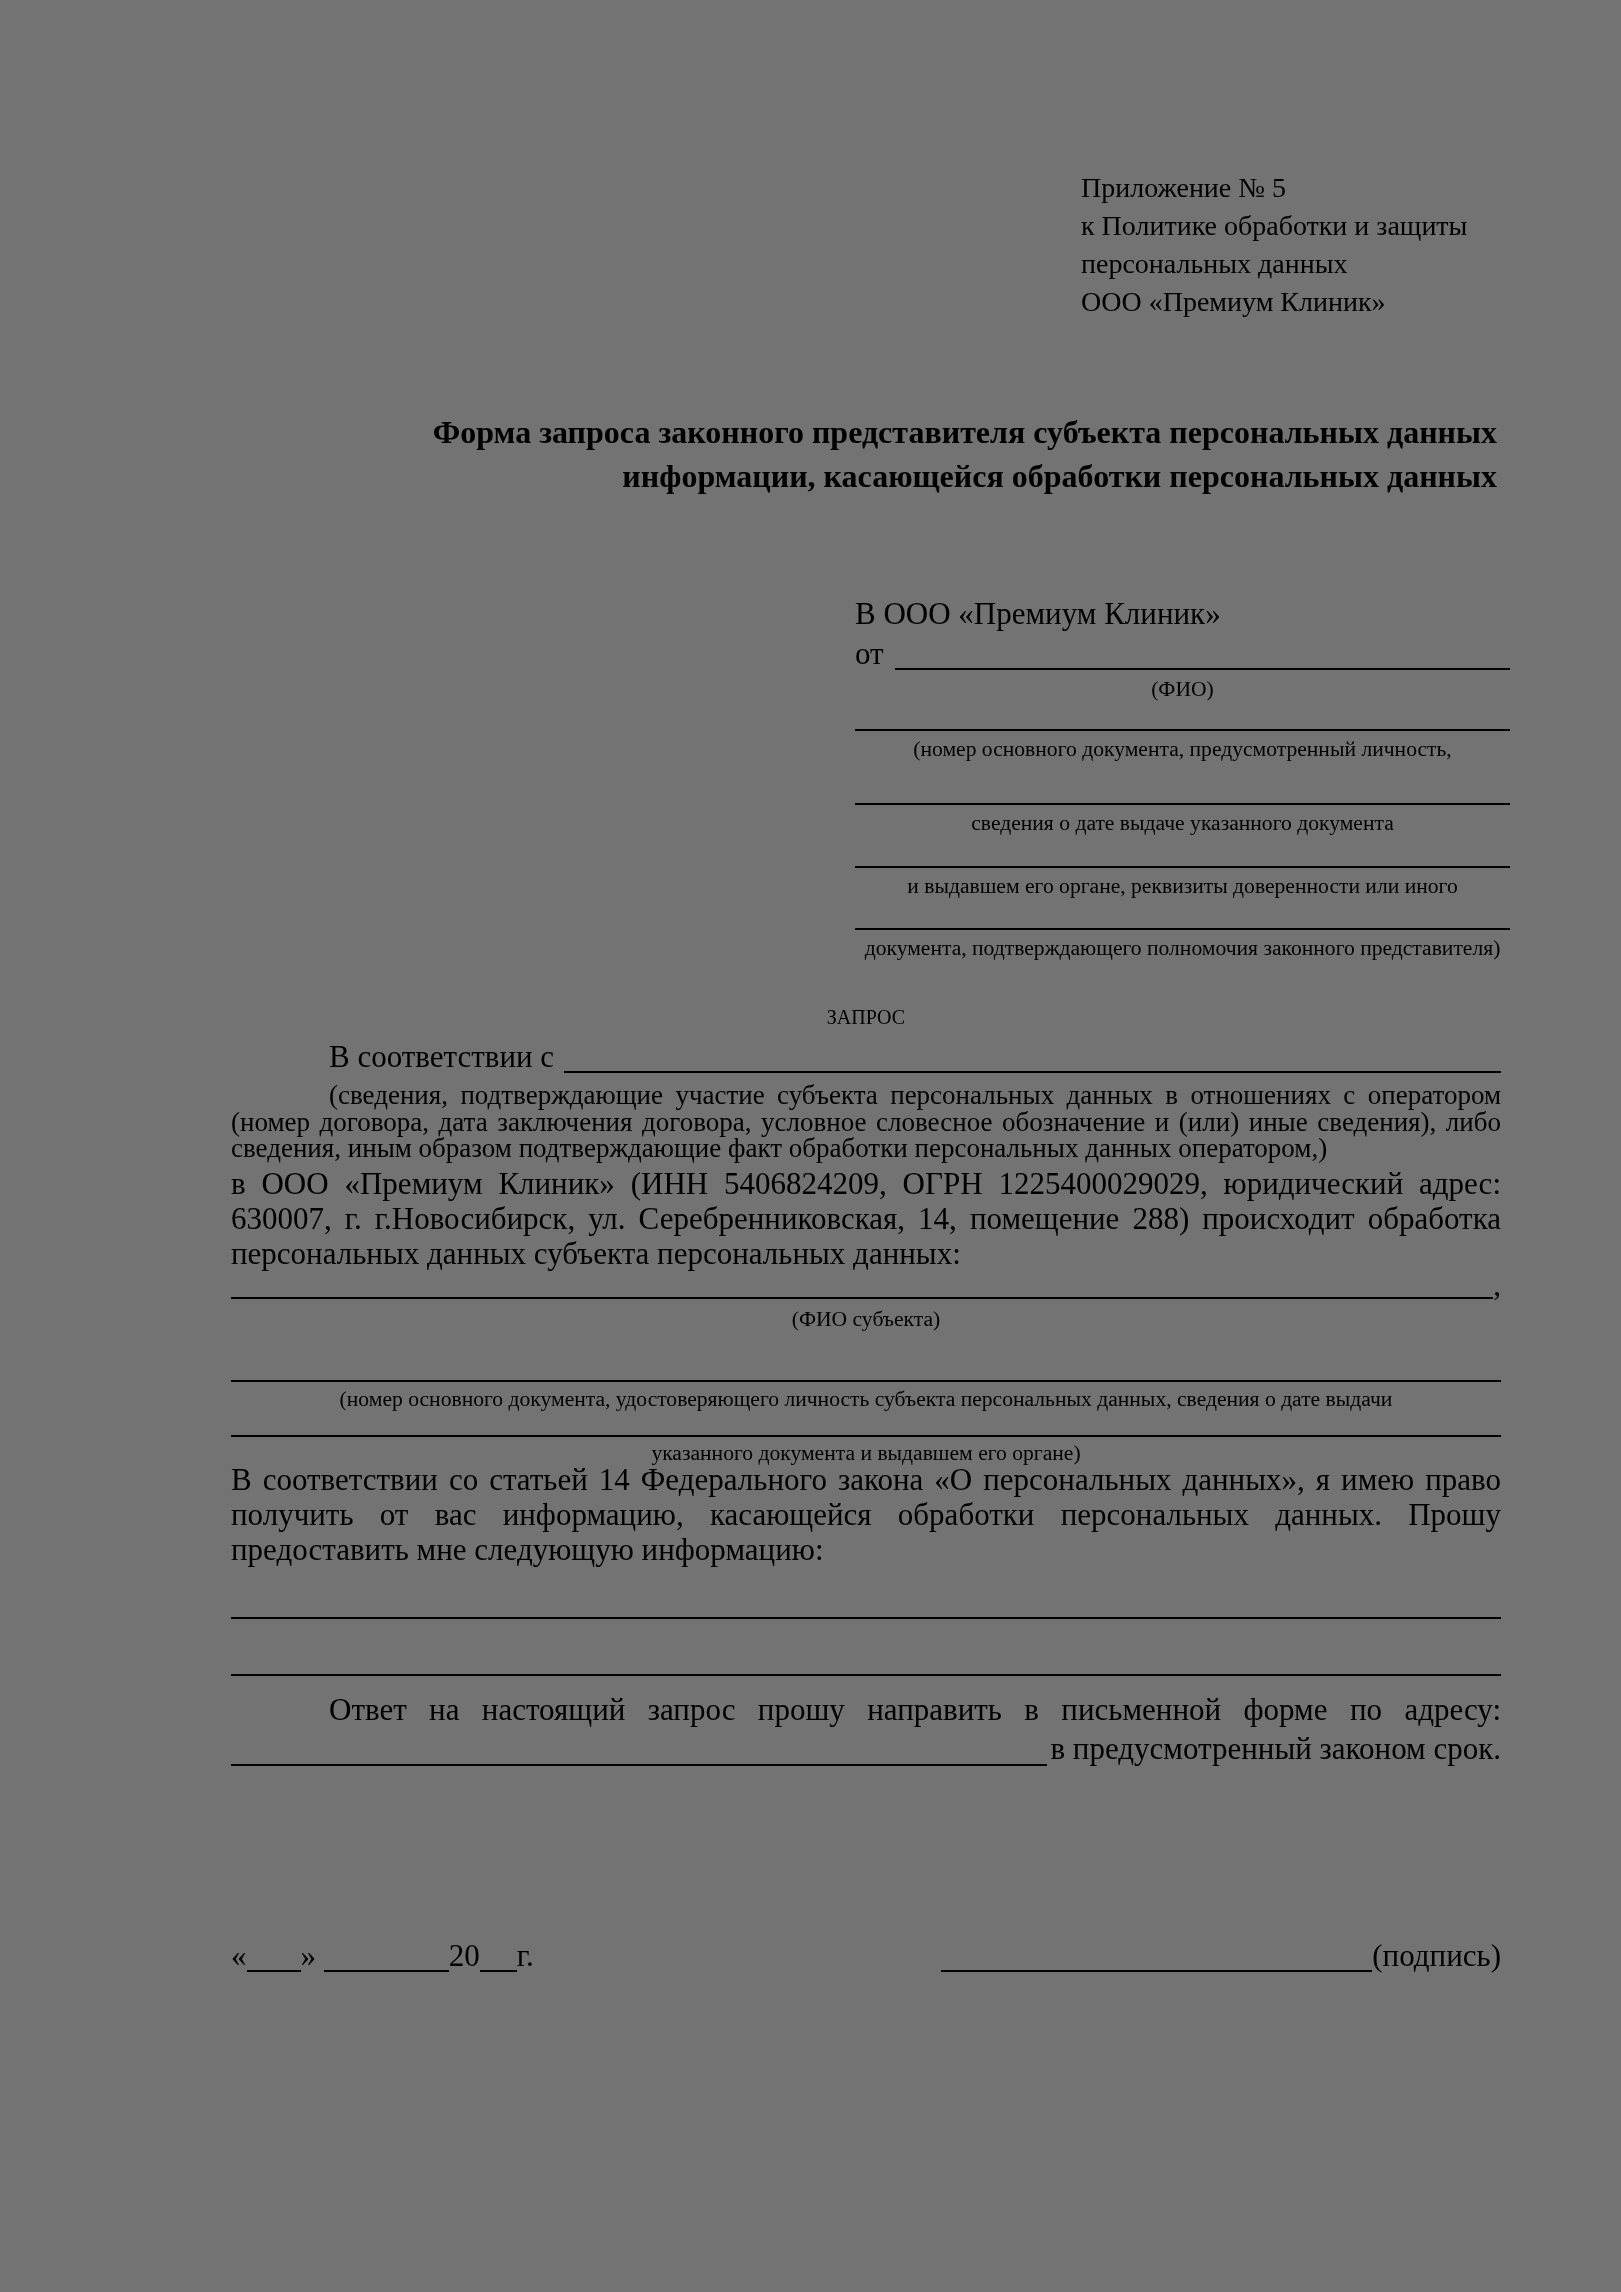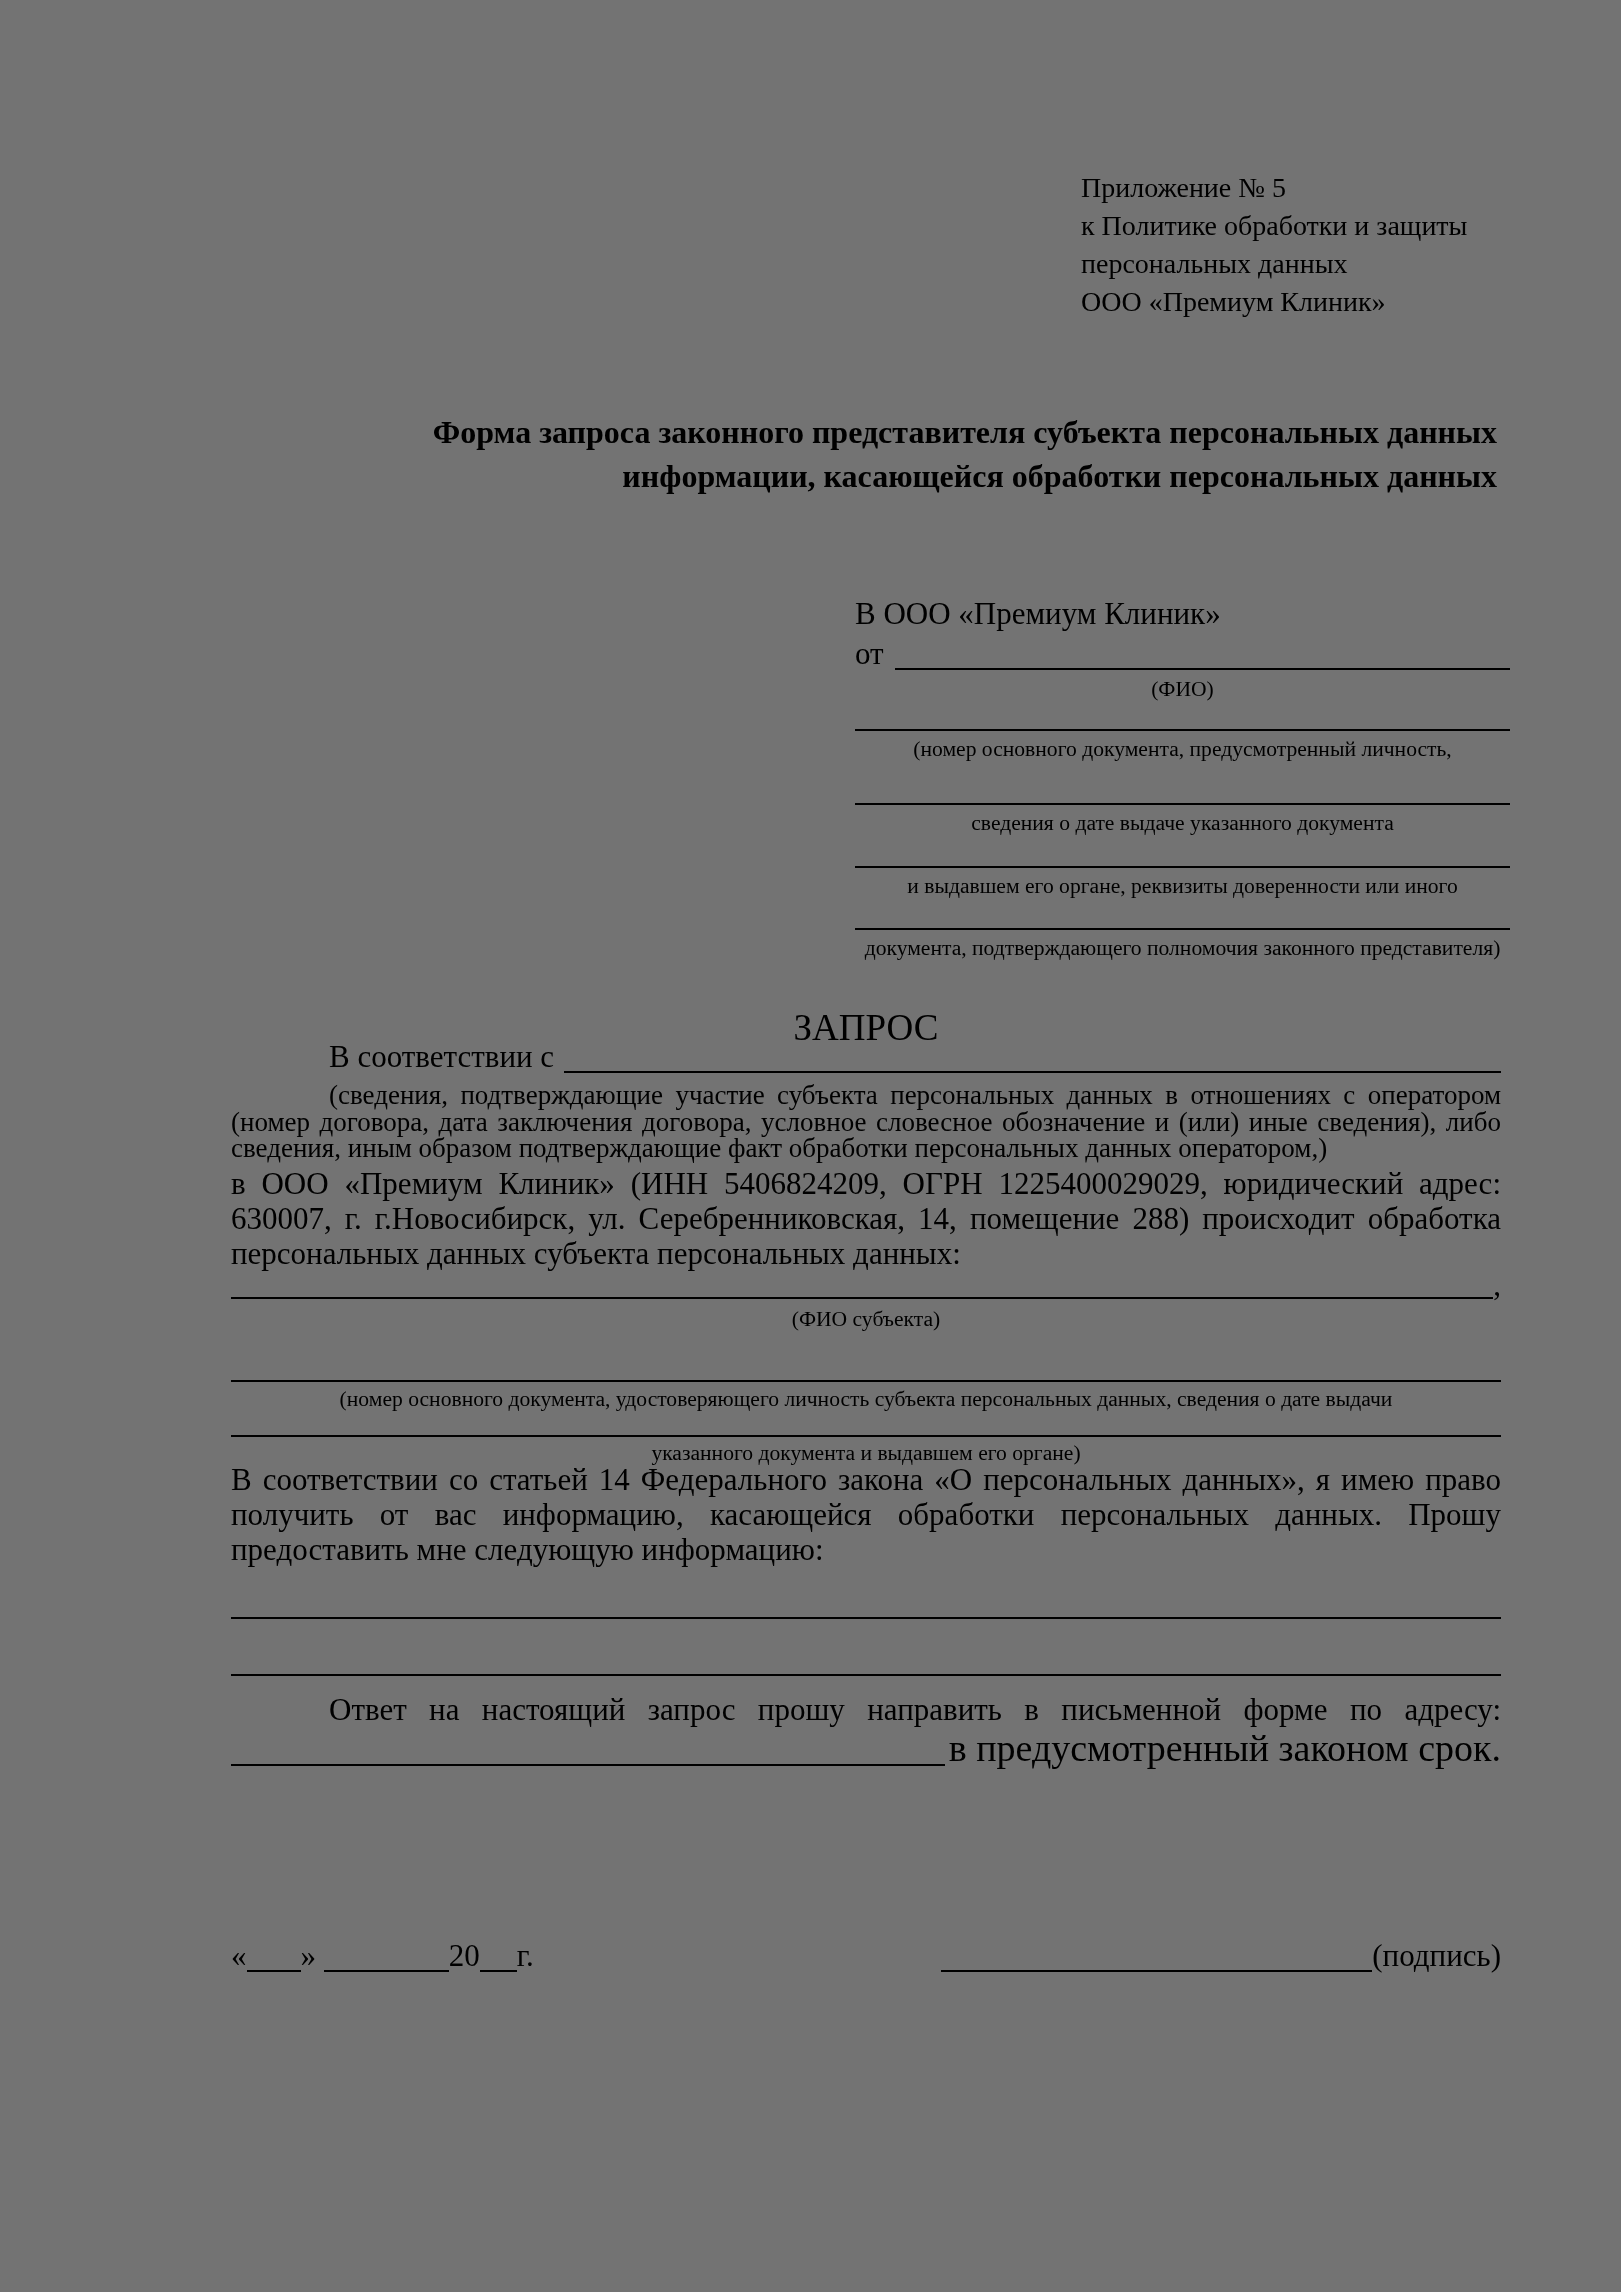--- a/index.html
+++ b/index.html
@@ -31,21 +31,21 @@
   .cap { font-size:21.6px; line-height:23.5px; text-align:center; }
   .fio-cap  { left:855px; top:678px; width:655px; }
   .f-line   { left:855px; width:655px; height:0; border-top:2.9px solid #000; }
   .f-cap    { left:855px; width:655px; }
   .l1 { top:729px; } .c1 { top:738px; }
   .l2 { top:803px; } .c2 { top:812px; }
   .l3 { top:866px; } .c3 { top:875px; }
   .l4 { top:928px; } .c4 { top:937px; }
 
   
-  .zapros { left:231px; top:1006px; width:1270px; text-align:center; font-size:37px; }
+  .zapros { left:231px; top:1006px; width:1270px; text-align:center; font-size:20px; }
   .accord { left:231px; top:1040px; width:1270px; height:33px; display:flex; }
   .accord .lbl { font-size:31px; line-height:33px; padding-left:98px; white-space:nowrap; }
   .accord .fill { margin-left:9.8px; }
   .accord-cap { left:231px; top:1082px; width:1270px; font-size:27px; line-height:26.5px;
                 text-align:justify; text-align-last:left; text-indent:98px; }
 
   .par { left:231px; width:1270px; font-size:31px; line-height:35px;
          text-align:justify; text-align-last:left; }
   .op-par  { top:1166px; }
   .law-par { top:1462px; }
@@ -56,21 +56,21 @@
   .doc-l1 { left:231px; top:1380px; width:1270px; height:0; border-top:2.9px solid #000; }
   .doc-c1 { left:231px; top:1388px; width:1270px; }
   .doc-l2 { left:231px; top:1435px; width:1270px; height:0; border-top:2.9px solid #000; }
   .doc-c2 { left:231px; top:1442px; width:1270px; }
 
   .blank-line { left:231px; width:1270px; height:0; border-top:2.9px solid #000; }
   .b1 { top:1617px; } .b2 { top:1674px; }
 
   .ans-p1 { top:1692px; text-align-last:justify; text-indent:98px; }
   .ans-p2 { left:231px; top:1731px; width:1270px; height:35px; display:flex; }
-  .ans-p2 .tail { font-size:38px; line-height:35px; padding-left:3.9px; white-space:nowrap; }
+  .ans-p2 .tail { font-size:31px; line-height:35px; padding-left:3.9px; white-space:nowrap; }
 
   
   .bottom { left:231px; top:1900px; width:1270px; display:flex;
             justify-content:space-between; font-size:31px; line-height:39px;margin-top:36px; }
   .blank { display:inline-block; border-bottom:2.9px solid #000; margin-bottom:-5.9px; }
   .w55  { width:54px; }  .w128 { width:125px; } .w38 { width:37px; } .w440 { width:431px; }
   .nowrap { white-space:nowrap; }
 </style>
 </head>
 <body>

